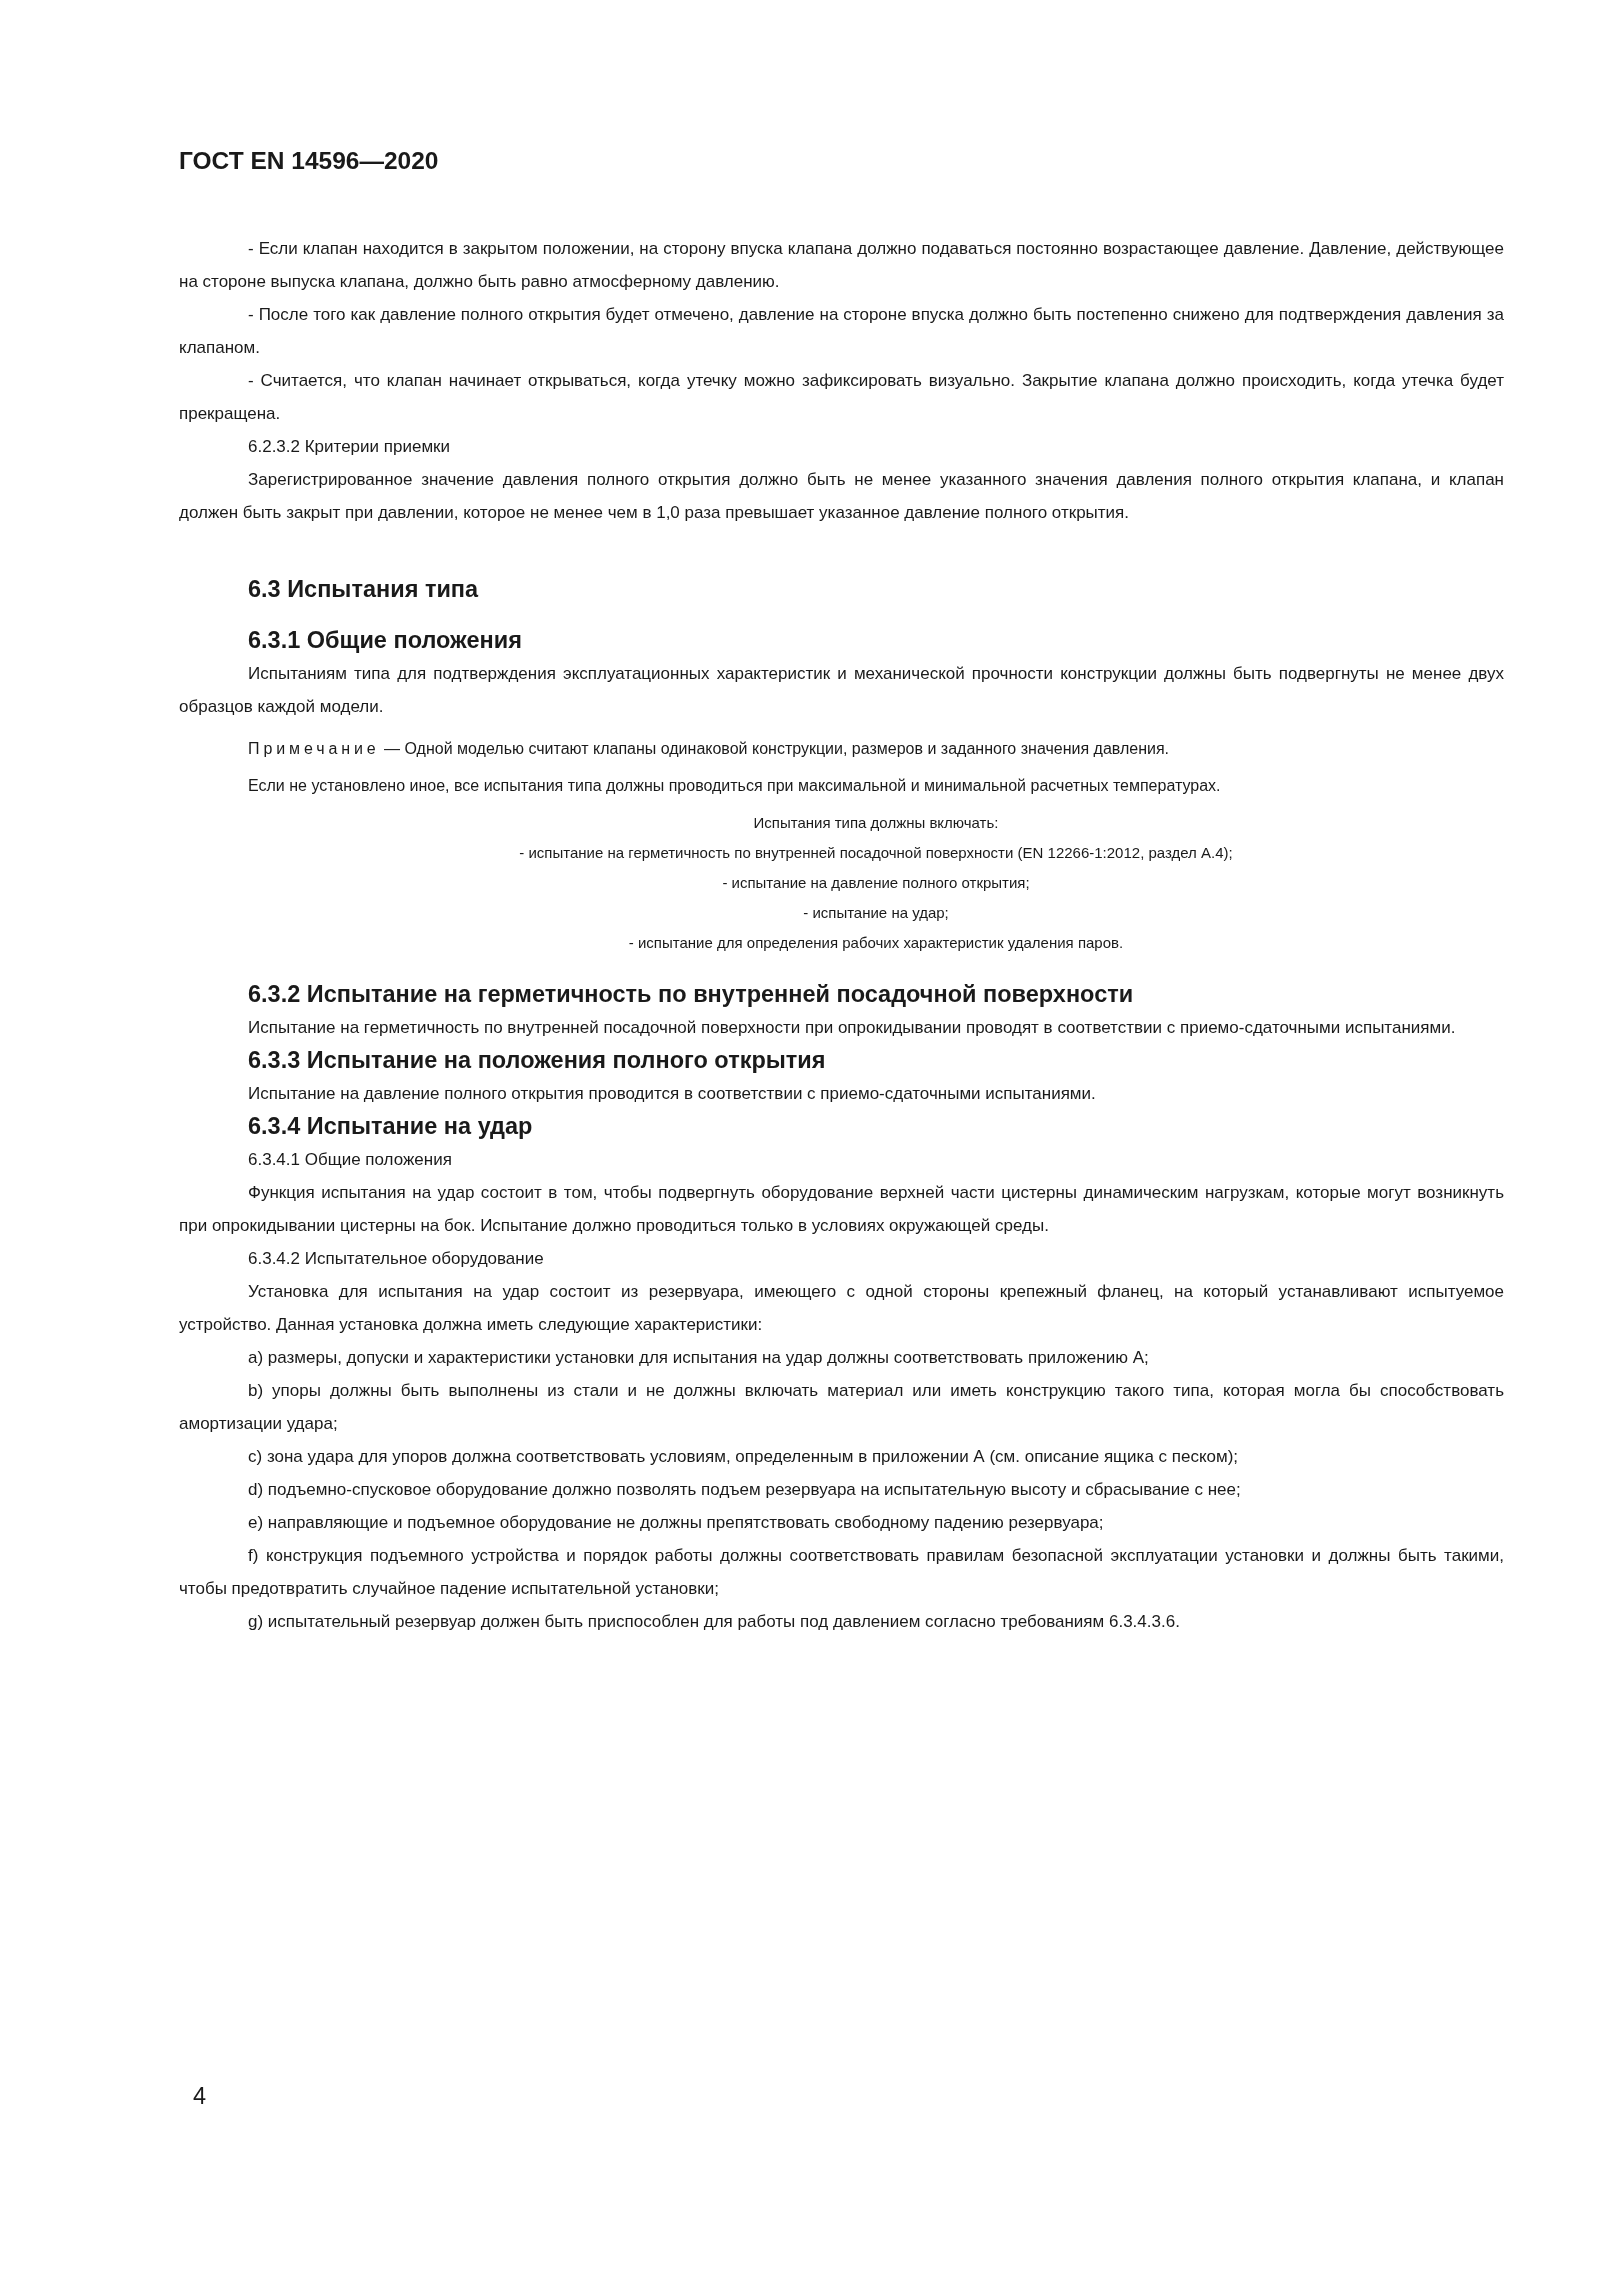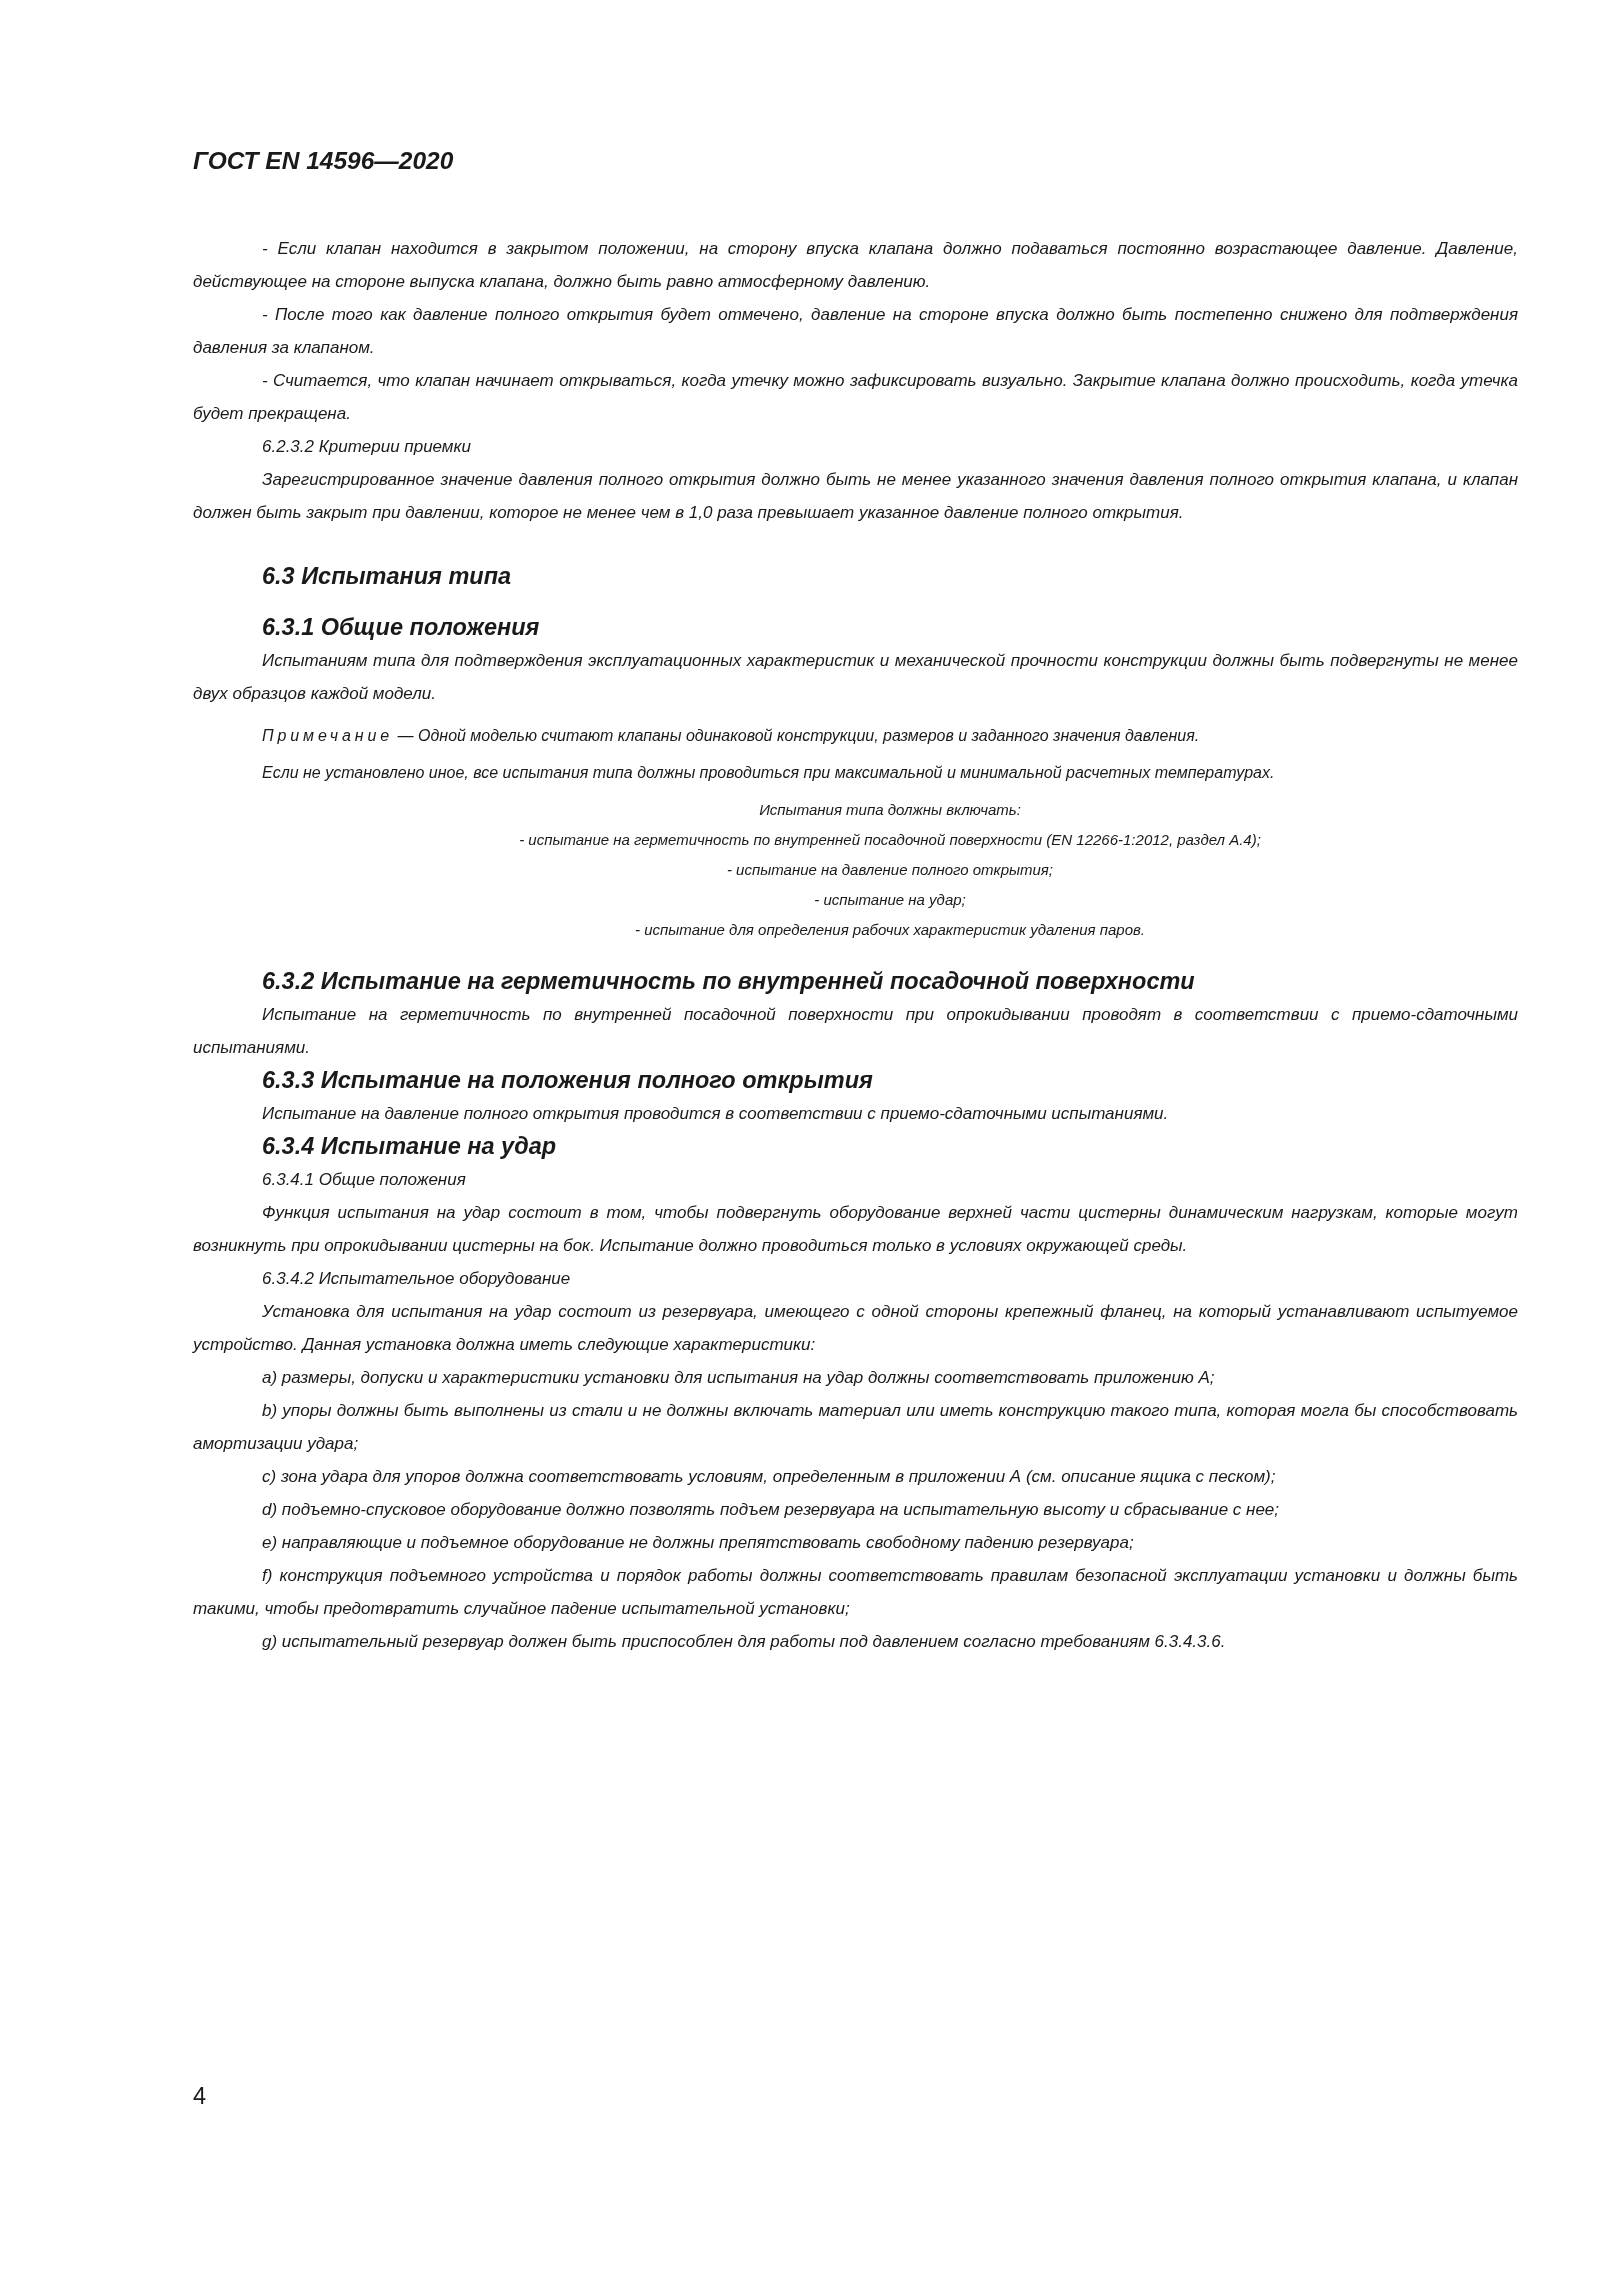--- a/index.html
+++ b/index.html
@@ -1,18 +1,18 @@
 <!DOCTYPE html>
 <html><head>
 <meta charset="utf-8">
 <style>
   html, body { margin: 0; padding: 0; background: #ffffff; }
   body { width: 1621px; height: 2293px; position: relative; overflow: hidden;
          font-family: "Liberation Sans", sans-serif; color: #1a1a1a; }
-  .page { position: absolute; left: 193px; top: 147px; width: 1325px; font-style: italic; }
+  .page { position: absolute; left: 179px; top: 147px; width: 1325px; }
   .header { font-weight: bold; font-size: 24.5px; margin: 0 0 57px 0; }
   p { margin: 0; font-size: 17px; line-height: 33px; text-align: justify; }
   .ind { text-indent: 69px; }
   .small { font-size: 16px; line-height: 29px; }
   .small.ind { text-indent: 69px; }
   .h { font-weight: bold; font-size: 23.5px; line-height: 33px; padding-left: 69px; }
   .h-gap { margin-top: 19.6px; }
   .li-small { font-size: 15px; line-height: 30px; padding-left: 69px; text-align: center; }
   .spaced { letter-spacing: 3.9px; }
   .gap8 { margin-top: 7.8px; }
@@ -25,21 +25,21 @@
 <div class="page">
   <div class="header">ГОСТ EN 14596—2020</div>
 
   <p class="ind">- Если клапан находится в закрытом положении, на сторону впуска клапана должно подаваться постоянно возрастающее давление. Давление, действующее на стороне выпуска клапана, должно быть равно атмосферному давлению.</p>
   <p class="ind">- После того как давление полного открытия будет отмечено, давление на стороне впуска должно быть постепенно снижено для подтверждения давления за клапаном.</p>
   <p class="ind">- Считается, что клапан начинает открываться, когда утечку можно зафиксировать визуально. Закрытие клапана должно происходить, когда утечка будет прекращена.</p>
 
   <p class="ind">6.2.3.2  Критерии приемки</p>
   <p class="ind">Зарегистрированное значение давления полного открытия должно быть не менее указанного значения давления полного открытия клапана, и клапан должен быть закрыт при давлении, которое не менее чем в 1,0 раза превышает указанное давление полного открытия.</p>
 
-  <div class="h" style="margin-top:31px;">6.3  Испытания типа</div>
+  <div class="h" style="margin-top:44px;">6.3  Испытания типа</div>
   <div class="h" style="margin-top:17.6px;">6.3.1  Общие положения</div>
   <p class="ind">Испытаниям типа для подтверждения эксплуатационных характеристик и механической прочности конструкции должны быть подвергнуты не менее двух образцов каждой модели.</p>
 
   <p class="small ind gap12"><span class="spaced">Примечание</span><span> — Одной моделью считают клапаны одинаковой конструкции, размеров и заданного значения давления.</span></p>
   <p class="small ind gap8">Если не установлено иное, все испытания типа должны проводиться при максимальной и минимальной расчетных температурах.</p>
   <div class="li-small gap8">Испытания типа должны включать:</div>
   <div class="li-small">- испытание на герметичность по внутренней посадочной поверхности (EN 12266-1:2012, раздел А.4);</div>
   <div class="li-small">- испытание на давление полного открытия;</div>
   <div class="li-small">- испытание на удар;</div>
   <div class="li-small">- испытание для определения рабочих характеристик удаления паров.</div>

